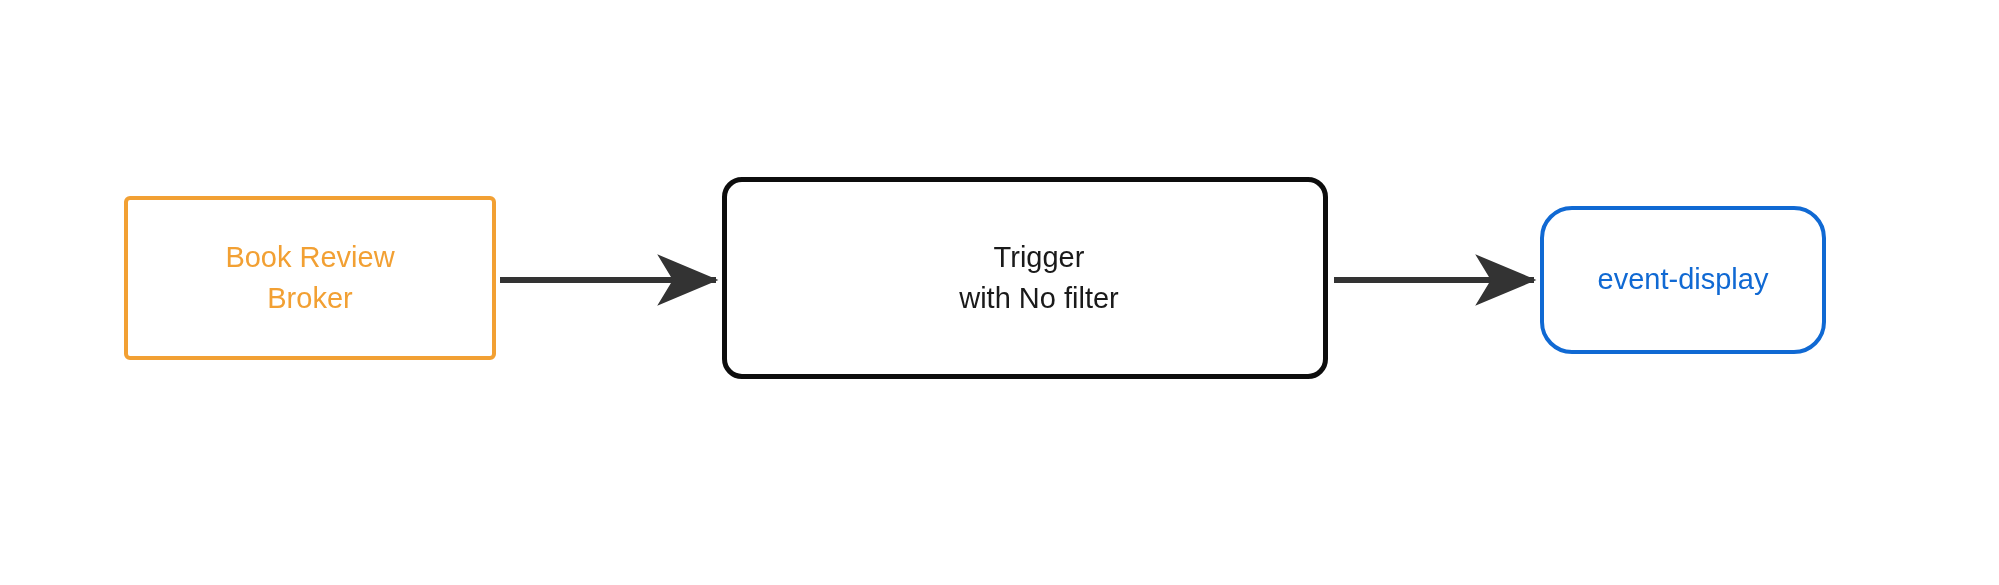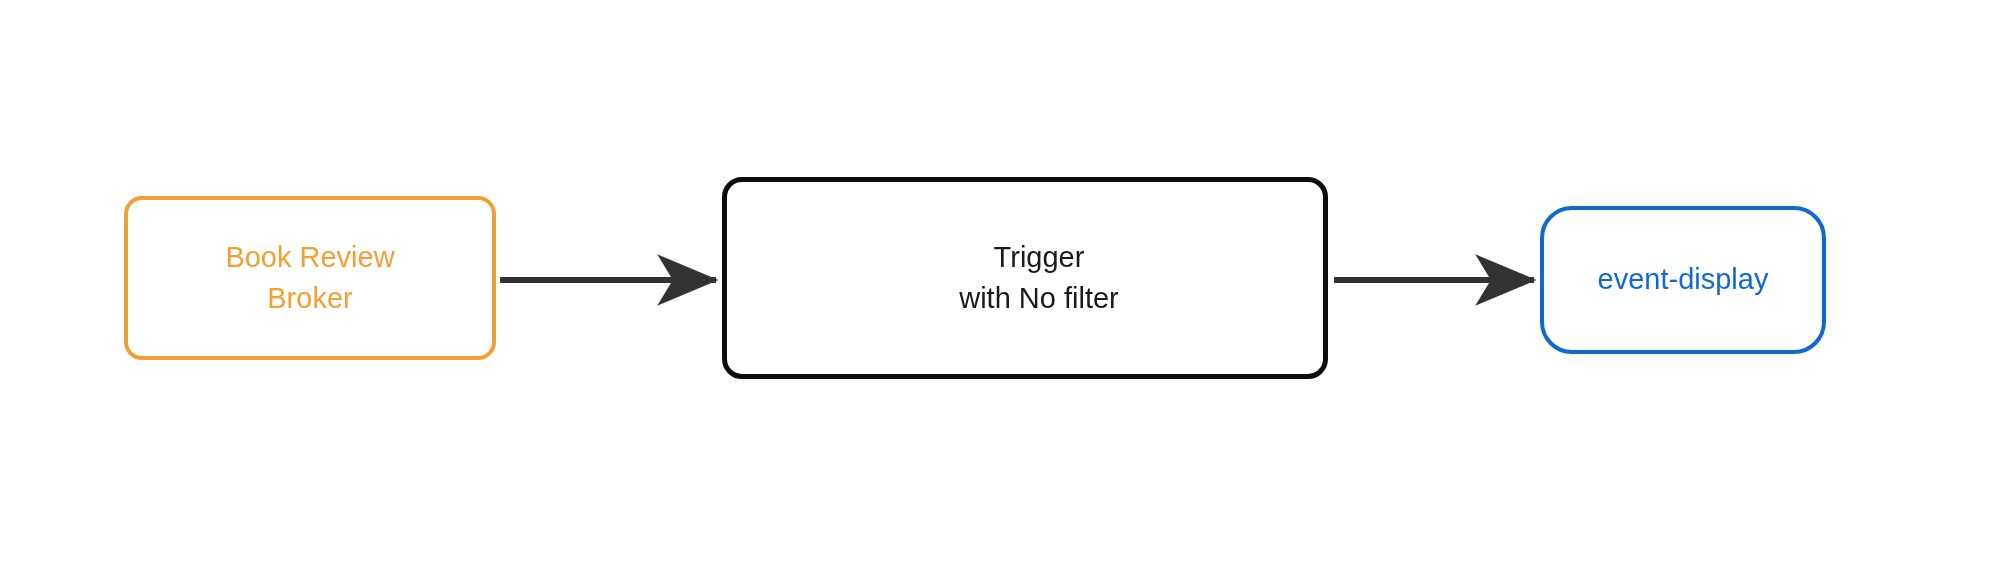--- a/index.html
+++ b/index.html
@@ -38,21 +38,21 @@
     line-height: 1.42;
     white-space: pre-line;
   }
   
   #node-broker {
     left: 124px;
     top: 196px;
     width: 372px;
     height: 164px;
     border: 4px solid #F2A033;
-    border-radius: 18px;
+    border-radius: 6px;
     color: #F2A033;
     font-size: 29px;
   }
   
   #node-trigger {
     left: 722px;
     top: 177px;
     width: 606px;
     height: 202px;
     border: 5px solid #0d0d0d;

